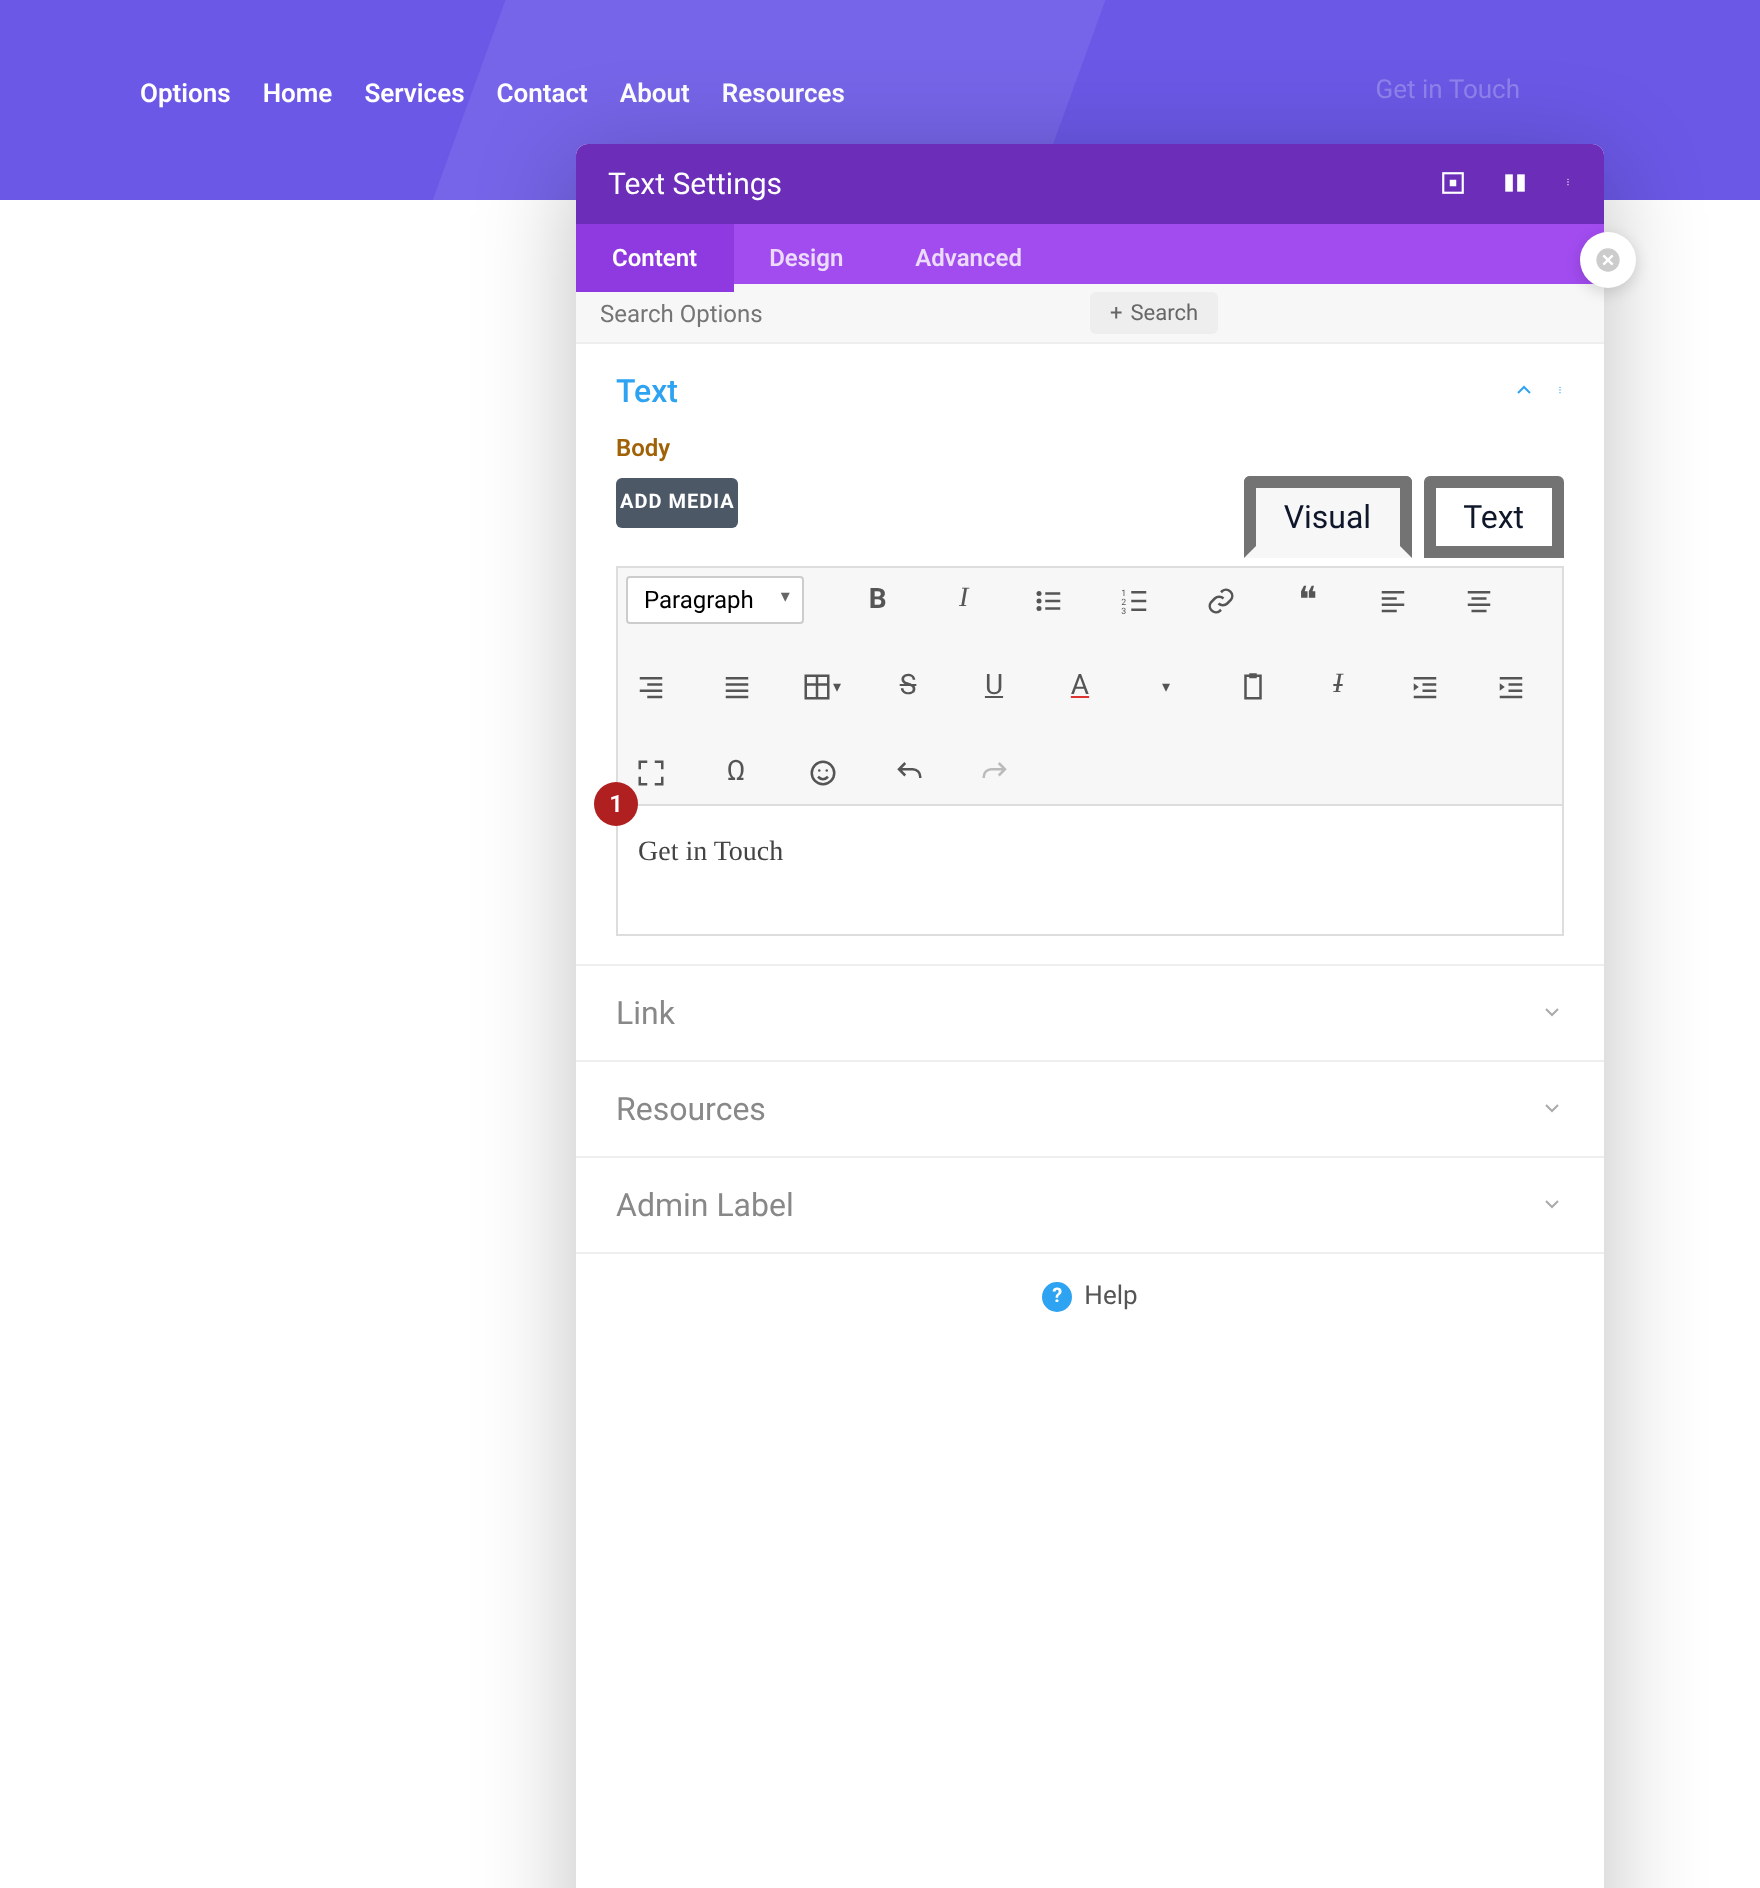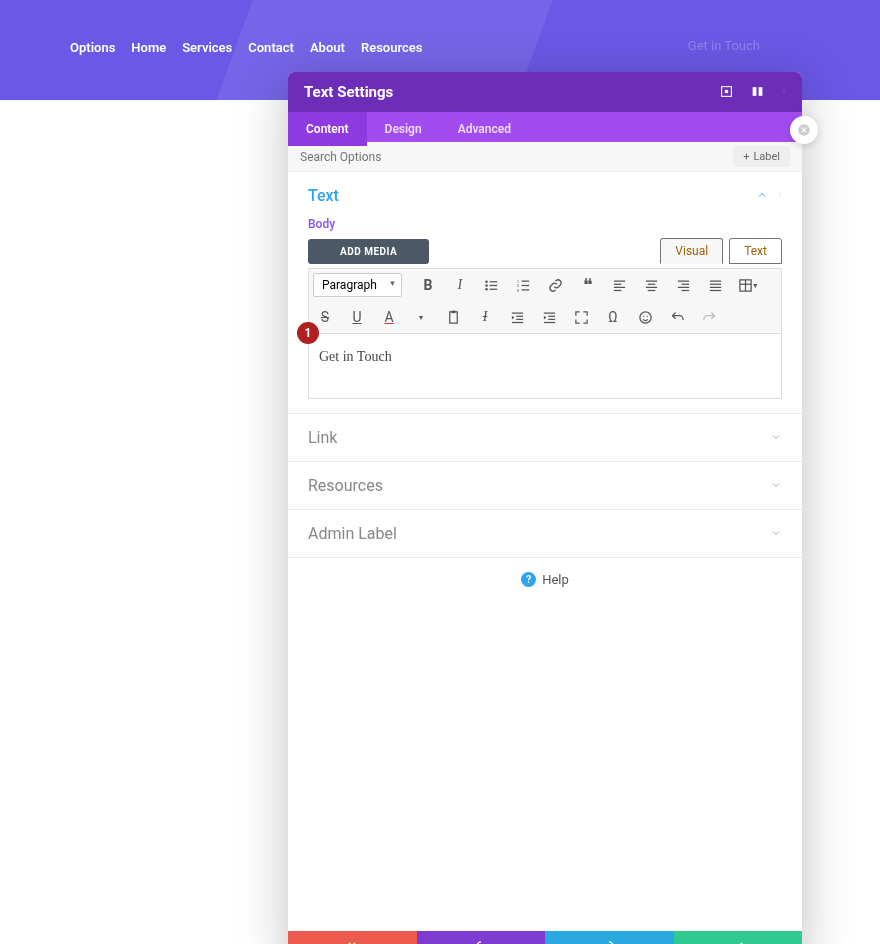--- a/index.html
+++ b/index.html
@@ -7,42 +7,42 @@
   
   .banner{height:100px;background:#6b58e6;position:relative;overflow:hidden}
   .banner::before{content:"";position:absolute;left:220px;top:-60px;width:300px;height:300px;background:rgba(255,255,255,0.08);transform:skewX(-20deg)}
   .nav{position:absolute;left:70px;top:40px;display:flex;gap:16px}
   .nav span{color:#fff;font-size:13px;font-weight:600;cursor:pointer}
   .ghost-btn{position:absolute;right:120px;top:38px;color:rgba(255,255,255,0.25);font-size:13px}
   
   .modal{position:absolute;left:288px;top:72px;width:514px;background:#fff;border-radius:6px;box-shadow:0 10px 50px rgba(0,0,0,0.25);overflow:visible}
   .close-bubble{position:absolute;right:-16px;top:44px;width:28px;height:28px;border-radius:50%;background:#fff;box-shadow:0 2px 8px rgba(0,0,0,0.15);display:flex;align-items:center;justify-content:center;color:#bbb}
   .m-head{background:#6c2eb9;height:40px;display:flex;align-items:center;justify-content:space-between;padding:0 16px;border-radius:6px 6px 0 0}
-  .m-title{color:#fff;font-size:15px;font-weight:700}
+  .m-title{color:#fff;font-size:15px;font-weight:400}
   .m-head-icons{display:flex;gap:18px;align-items:center}
   .m-head-icons span{color:#fff;cursor:pointer}
   .tabs{background:#a24cf0;height:30px;display:flex}
   .tab{padding:17px 18px;color:rgba(255,255,255,0.8);font-size:12px;font-weight:600;display:flex;align-items:center;cursor:pointer}
   .tab.active{background:#8e3ae0;color:#fff}
-  .searchbar{height:30px;background:#f7f7f7;border-bottom:1px solid #eee;display:flex;align-items:center;justify-content:space-between;padding:0 12px}
+  .searchbar{height:30px;background:#f7f7f7;border-bottom:1px solid #eee;display:flex;align-items:center;padding:0 12px}
   .searchbar input{border:0;background:transparent;font-size:12px;color:#888;outline:0;width:50%}
   .filter{background:#eee;border-radius:3px;padding:4px 10px;font-size:11px;color:#666;display:flex;align-items:center;gap:4px;cursor:pointer}
   .section{border-bottom:1px solid #eee;padding:14px 20px}
   .sec-head{display:flex;align-items:center;justify-content:space-between;color:#888;cursor:pointer}
   .sec-head.open .sec-title{color:#2ea3f2;font-weight:500}
   .sec-title{font-size:16px}
   .sec-icons{display:flex;gap:10px;align-items:center;color:#2ea3f2}
   .chev{color:#2ea3f2}
   .chev.gray{color:#aaa}
-  .body-label{font-size:12px;color:#8b5cf6;font-weight:600;margin:12px 0 8px;display:block}
-  .add-media{background:#4c5866;color:#fff;border:0;font-size:10px;font-weight:700;letter-spacing:.5px;padding:7px 32px;border-radius:3px;cursor:pointer}
+  .body-label{font-size:12px;color:#a16207;font-weight:600;margin:12px 0 8px;display:block}
+  .add-media{background:#4c5866;color:#fff;border:0;font-size:10px;font-weight:700;letter-spacing:.5px;padding:7px 2px;border-radius:3px;cursor:pointer}
   .editor-tabs{display:flex;justify-content:flex-end;gap:6px;margin-top:-26px;margin-bottom:4px}
-  .etab{border:1px solid #737373;background:#fff;padding:5px 14px;font-size:12px;border-radius:3px 3px 0 0;cursor:pointer;color:#a16207}
+  .etab{border:6px solid #737373;background:#fff;padding:5px 14px;font-size:16px;border-radius:3px 3px 0 0;cursor:pointer;color:#0f172a}
   .etab.active{border-bottom-color:#f7f7f7;background:#f7f7f7}
-  .toolbar{background:#f7f7f7;border:1px solid #ddd;border-bottom:0;padding:4px;display:flex;flex-wrap:wrap;gap:8px;align-items:center}
+  .toolbar{background:#f7f7f7;border:1px solid #ddd;border-bottom:0;padding:4px;display:flex;flex-wrap:wrap;gap:19px;align-items:center}
   .para-sel{border:1px solid #ccc;background:#fff;padding:4px 24px 4px 8px;font-size:12px;border-radius:2px;position:relative;margin-right:6px}
   .para-sel::after{content:"▾";position:absolute;right:6px;top:4px;font-size:9px;color:#666}
   .tbtn{width:24px;height:24px;display:flex;align-items:center;justify-content:center;font-size:14px;color:#555;cursor:pointer;border-radius:2px}
   .tbtn svg{width:15px;height:15px}
   .editor-body{border:1px solid #ddd;min-height:66px;padding:12px 10px;position:relative}
   .badge1{position:absolute;left:-12px;top:-12px;width:22px;height:22px;border-radius:50%;background:#b02020;color:#fff;font-size:12px;font-weight:600;display:flex;align-items:center;justify-content:center}
   .editor-body .txt{font-family:Georgia,serif;font-size:14px;color:#444}
   .help{display:flex;justify-content:center;align-items:center;gap:6px;padding:14px;color:#555;font-size:13px}
   .help-ic{width:15px;height:15px;border-radius:50%;background:#2ea3f2;color:#fff;font-size:10px;font-weight:700;display:flex;align-items:center;justify-content:center}
   .whitegap{height:330px}
@@ -99,21 +99,21 @@
   <div class="tabs">
     <div class="tab active">Content</div>
     <div class="tab">Design</div>
     <div class="tab">Advanced</div>
   </div>
 
   <div class="searchbar">
     <input placeholder="Search Options" style="">
     <div class="filter">
         <span>+</span>
-        <span>Label</span>
+        <span>Search</span>
       </div>
   </div>
 
   <div class="section">
     <div class="sec-head open">
       <span class="sec-title">Text</span>
       <span class="sec-icons">
         <span class="chev"><svg viewBox="0 0 24 24" width="12" height="12">
               <path d="M6 15l6-6 6 6" fill="none" stroke="currentColor" stroke-width="2"></path>
             </svg></span>

